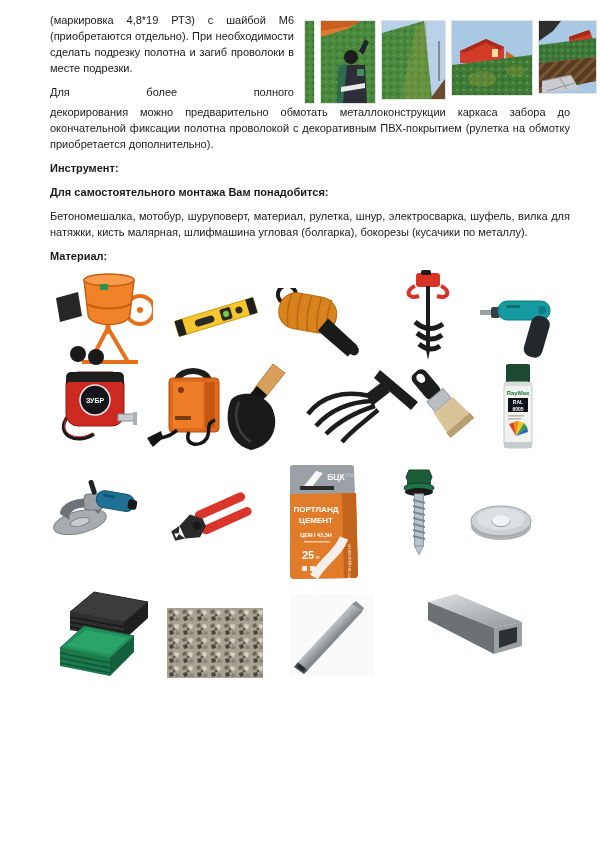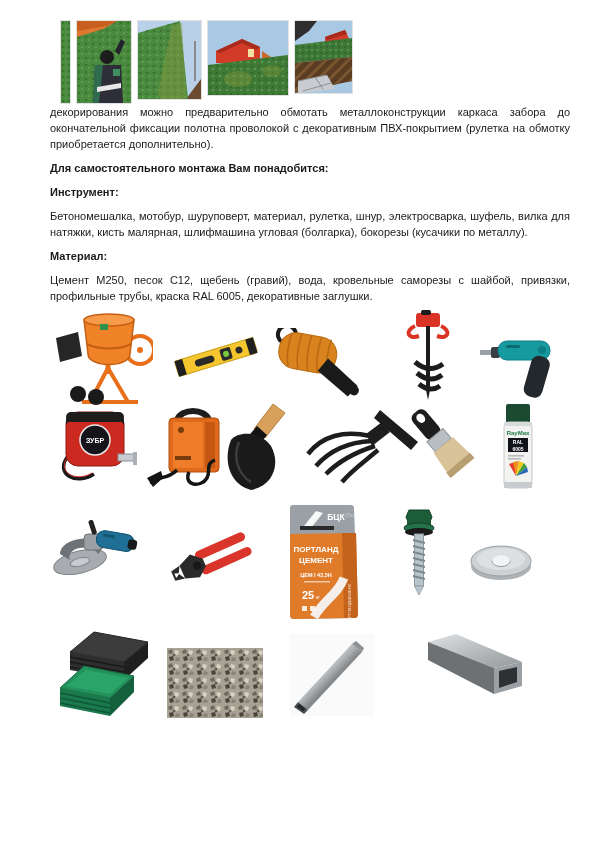--- a/index.html
+++ b/index.html
@@ -20,20 +20,24 @@
   .grid { position:relative; margin-left:-10px; width:530px; height:418px; margin-top:4px; }
   .item { position:absolute; }
   .item svg { display:block; width:100%; height:100%; }
 </style>
 </head>
 <body>
 
 <div class="page">
 
   <div class="top-section">
+    <div class="intro">
+      <p>(маркировка 4,8*19 РТЗ) с шайбой М6 (приобретаются отдельно). При необходимости сделать подрезку полотна и загиб проволоки в месте подрезки.</p>
+      <p class="lead-line mt">Для более полного</p>
+    </div>
 
     <div class="photo-strip">
       <div class="photo">
         <svg width="9" height="82" viewBox="0 0 9 82">
           <rect width="9" height="82" fill="#4a8a3f"></rect>
           <rect width="9" height="82" fill="url(#leaf1)"></rect>
           <defs>
               <pattern id="leaf1" width="6" height="6" patternUnits="userSpaceOnUse">
             <circle cx="2" cy="2" r="1.2" fill="#3a7331"></circle>
                 <circle cx="5" cy="5" r="1" fill="#5a9a4c"></circle>
@@ -117,25 +121,24 @@
               <rect width="3" height="8" fill="#7a5630"></rect>
               </pattern>
           </defs>
         </svg>
       </div>
     </div>
   </div>
 
   <p>декорирования можно предварительно обмотать металлоконструкции каркаса забора до окончательной фиксации полотна проволокой с декоративным ПВХ-покрытием (рулетка на обмотку приобретается дополнительно).</p>
 
+  <p class="bold mt">Инструмент:</p>
   <p class="bold mt">Для самостоятельного монтажа Вам понадобится:</p>
-  <p class="bold mt">Инструмент:</p>
   <p class="mt">Бетономешалка, мотобур, шуруповерт, материал, рулетка, шнур, электросварка, шуфель, вилка для натяжки, кисть малярная, шлифмашина угловая (болгарка), бокорезы (кусачики по металлу).</p>
   <p class="bold mt">Материал:</p>
-  <p class="mt">Цемент М250, песок С12, щебень (гравий), вода, кровельные саморезы с шайбой, привязки, профильные трубы, краска RAL 6005, декоративные заглушки.</p>
 
   <div class="grid">
 
     <div class="item" style="left:8px;top:2px;width:105px;height:96px">
       <svg viewBox="0 0 105 96">
         <circle cx="92" cy="40" r="14" fill="none" stroke="#e8701a" stroke-width="4"></circle>
         <circle cx="92" cy="40" r="3" fill="#e8701a"></circle>
         <path d="M60,58 L42,92 M60,58 L80,92 M34,92 H90" stroke="#e8701a" stroke-width="4" fill="none"></path>
         <path d="M60,26 L60,64" stroke="#e8701a" stroke-width="5"></path>
         <circle cx="30" cy="84" r="8" fill="#1a1a1a"></circle>

